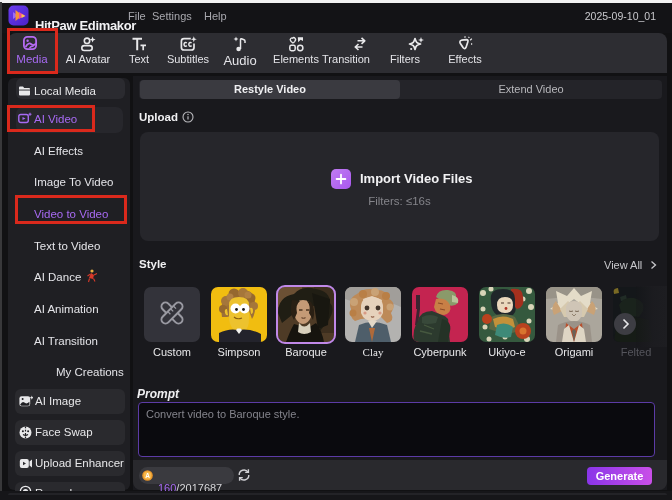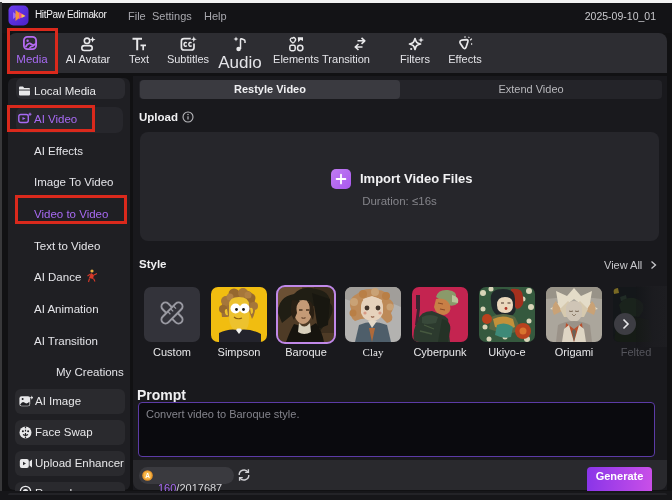--- a/index.html
+++ b/index.html
@@ -22,21 +22,21 @@
       <stop offset="0" stop-color="#6a3cf0"></stop>
           <stop offset="1" stop-color="#4a22c8"></stop>
     </linearGradient>
       </defs>
     <rect x="0.5" y="0.5" width="20" height="20" rx="5" fill="url(#lg0)"></rect>
     <path d="M5 7 L10 10.5 L5 14 Z" fill="#9a6cf8"></path>
     <path d="M7.5 5 L14.5 10.5 L7.5 16 Z" fill="#f5923a"></path>
     <path d="M11 7 L17 10.5 L11 14 Z" fill="#ee4f9a"></path>
     <path d="M13.5 9 L17.5 11 L13.5 13 Z" fill="#f8c84a"></path>
   </svg>
-  <div class="abs" style="left:35px;top:9px;font-size:10px;letter-spacing:-0.35px;font-weight:normal;color:#f2f2f4;">HitPaw Edimakor</div>
+  <div class="abs" style="left:35px;top:18px;font-size:13px;letter-spacing:-0.35px;font-weight:bold;color:#f2f2f4;">HitPaw Edimakor</div>
   <div class="abs" style="left:128px;top:10px;font-size:11px;color:#a8a8ae;">File</div>
   <div class="abs" style="left:152px;top:10px;font-size:11px;color:#a8a8ae;">Settings</div>
   <div class="abs" style="left:204px;top:10px;font-size:11px;color:#a8a8ae;">Help</div>
   <div class="abs" style="right:16px;top:10px;font-size:10.5px;color:#c8c8cc;">2025-09-10_01</div>
 
   <div class="abs" style="left:8px;top:33px;width:659px;height:40px;background:#2d2d32;border-radius:8px 8px 0 0;"></div>
 
     <svg class="abs" style="left:23px;top:36px;" width="14" height="14" viewBox="0 0 14 14">
     <rect x="0.9" y="0.9" width="12.2" height="12.2" rx="3.6" fill="none" stroke="#b56bf2" stroke-width="1.8"></rect>
     <circle cx="4.6" cy="4.8" r="1.2" fill="#b56bf2"></circle>
@@ -64,42 +64,42 @@
     <path d="M11.6 6.8 Q9.8 5.8 9 7.4 Q8.4 9 9.4 9.8 Q10.6 10.6 11.6 9.6" fill="none" stroke="#e8e8ea" stroke-width="1.5"></path>
     <path d="M13.8 0.2 L14.6 2.4 L16.8 3.2 L14.6 4 L13.8 6.2 L13 4 L10.8 3.2 L13 2.4 Z" fill="#e8e8ea"></path>
   </svg>
   <div class="abs" style="left:160px;top:53px;width:56px;text-align:center;font-size:11px;color:#e4e4e8;">Subtitles</div>
 
   <svg class="abs" style="left:233px;top:36px;" width="15" height="16" viewBox="0 0 15 16">
     <path d="M7.5 13 V3.5 Q7.5 2.5 8.5 2.8 L11 3.8 Q12 4.2 12 5.2 V7" fill="none" stroke="#e8e8ea" stroke-width="1.5"></path>
     <circle cx="5.6" cy="13" r="2.3" fill="#e8e8ea"></circle>
     <path d="M3 0.5 L3.7 2.3 L5.5 3 L3.7 3.7 L3 5.5 L2.3 3.7 L0.5 3 L2.3 2.3 Z" fill="#e8e8ea"></path>
   </svg>
-  <div class="abs" style="left:216px;top:53px;width:48px;text-align:center;font-size:17px;color:#e4e4e8;">Audio</div>
+  <div class="abs" style="left:216px;top:53px;width:48px;text-align:center;font-size:13px;color:#e4e4e8;">Audio</div>
 
   <svg class="abs" style="left:288px;top:36px;" width="16" height="16" viewBox="0 0 16 16">
     <path d="M2.2 3.6 Q2.8 1.6 4.6 2.2 Q5.8 0.8 7 2.2 Q8.4 3.4 6.6 5.6 Q5.2 7.2 4.6 6.8 Q2.6 5.4 2.2 3.6 Z" fill="none" stroke="#e8e8ea" stroke-width="1.4"></path>
     <path d="M9.8 1.2 L15 1.2 L15 5 L12.6 3.8 L10.2 6.2 Z" fill="#e8e8ea"></path>
     <rect x="1.8" y="9.3" width="5.4" height="5.4" rx="1.6" fill="none" stroke="#e8e8ea" stroke-width="1.5"></rect>
     <circle cx="12.2" cy="12" r="2.7" fill="none" stroke="#e8e8ea" stroke-width="1.5"></circle>
   </svg>
   <div class="abs" style="left:266px;top:53px;width:60px;text-align:center;font-size:11px;color:#e4e4e8;">Elements</div>
 
   <svg class="abs" style="left:352px;top:36px;" width="16" height="16" viewBox="0 0 16 16">
     <path d="M5.5 4.8 H12 M9.5 1.8 L12.8 4.8 L9.5 7.8" fill="none" stroke="#e8e8ea" stroke-width="1.6" stroke-linejoin="round"></path>
     <path d="M10.5 11 H4 M6.5 8 L3.2 11 L6.5 14" fill="none" stroke="#e8e8ea" stroke-width="1.6" stroke-linejoin="round"></path>
   </svg>
   <div class="abs" style="left:316px;top:53px;width:60px;text-align:center;font-size:11px;color:#e4e4e8;">Transition</div>
 
   <svg class="abs" style="left:408px;top:36px;" width="16" height="16" viewBox="0 0 16 16">
     <path d="M7 2.5 Q7.8 5.4 8.7 6.3 Q9.6 7.2 12.5 8 Q9.6 8.8 8.7 9.7 Q7.8 10.6 7 13.5 Q6.2 10.6 5.3 9.7 Q4.4 8.8 1.5 8 Q4.4 7.2 5.3 6.3 Q6.2 5.4 7 2.5 Z" fill="none" stroke="#e8e8ea" stroke-width="1.7" stroke-linejoin="round"></path>
     <path d="M13 1 L13.8 3.2 L16 4 L13.8 4.8 L13 7 L12.2 4.8 L10 4 L12.2 3.2 Z" fill="#e8e8ea"></path>
     <circle cx="3.2" cy="13" r="1.1" fill="#e8e8ea"></circle>
   </svg>
-  <div class="abs" style="left:390px;top:53px;width:50px;text-align:center;font-size:11px;color:#e4e4e8;">Filters</div>
+  <div class="abs" style="left:390px;top:53px;width:50px;font-size:11px;color:#e4e4e8;">Filters</div>
 
   <svg class="abs" style="left:457px;top:36px;" width="16" height="16" viewBox="0 0 16 16">
     <path d="M3.2 7.2 Q2.2 4.8 4.6 4.2 L9.4 3.6 Q11.6 3.6 10.8 6 L9 11.4 Q7.8 13.6 6.2 11.8 Z" fill="none" stroke="#e8e8ea" stroke-width="1.7" stroke-linejoin="round"></path>
     <path d="M7.5 1.5 l1 -1 M11.5 1.8 l0.8 -0.8 M13.2 4.2 l1.6 -1.6 M14 8 l1.2 0" stroke="#e8e8ea" stroke-width="1.3"></path>
   </svg>
   <div class="abs" style="left:440px;top:53px;width:50px;text-align:center;font-size:11px;color:#e4e4e8;">Effects</div>
 
   <div class="abs" style="left:8px;top:78px;width:122px;height:412px;background:#1f1f23;border-radius:6px;"></div>
 
   <div class="abs" style="left:16px;top:78px;width:109px;height:21px;background:#2b2b30;border-radius:6px;"></div>
@@ -178,21 +178,21 @@
     <path d="M6 5.2 v3.2" stroke="#b8b8bc" stroke-width="1.2"></path>
     <circle cx="6" cy="3.4" r="0.75" fill="#b8b8bc"></circle>
   </svg>
 
   <div class="abs" style="left:140px;top:132px;width:519px;height:109px;background:#26262b;border-radius:8px;"></div>
   <div class="abs" style="left:331px;top:169px;width:20px;height:20px;border-radius:5px;background:linear-gradient(135deg,#c07cf2,#a958ee);"></div>
   <svg class="abs" style="left:331px;top:169px;" width="20" height="20" viewBox="0 0 20 20">
     <path d="M10 5.6 V14.4 M5.6 10 H14.4" stroke="#ffffff" stroke-width="1.8" stroke-linecap="round"></path>
   </svg>
   <div class="abs" style="left:360px;top:171px;font-size:13px;font-weight:bold;color:#f2f2f4;">Import Video Files</div>
-  <div class="abs" style="left:140px;top:195px;width:519px;text-align:center;font-size:11.5px;color:#84848a;">Duration: ≤16s</div>
+  <div class="abs" style="left:140px;top:195px;width:519px;text-align:center;font-size:11.5px;color:#84848a;">Filters: ≤16s</div>
 
   <div class="abs" style="left:139px;top:258px;font-size:11.5px;font-weight:bold;color:#f0f0f2;">Style</div>
   <div class="abs" style="left:604px;top:259px;font-size:11px;color:#c8c8cc;">View All</div>
   <svg class="abs" style="left:648px;top:260px;" width="10" height="10" viewBox="0 0 10 10">
     <path d="M3.5 1.5 L7.5 5 L3.5 8.5" fill="none" stroke="#c8c8cc" stroke-width="1.3"></path>
   </svg>
 
   <div class="abs" style="left:144px;top:287px;width:56px;height:55px;background:#33333a;border-radius:7px;"></div>
   <svg class="abs" style="left:158px;top:299px;" width="28" height="28" viewBox="0 0 28 28">
     <rect x="10" y="0.8" width="8" height="26.4" rx="4" transform="rotate(-45 14 14)" fill="none" stroke="#9a9aa2" stroke-width="2"></rect>
@@ -379,37 +379,37 @@
     </g>
   </svg>
   <div class="abs" style="left:636px;top:286px;width:31px;height:61px;background:linear-gradient(90deg,rgba(21,21,24,0.35),rgba(28,28,32,0.9) 55%,#1d1d21);"></div>
   <div class="abs" style="left:611px;top:346px;width:50px;text-align:center;font-size:11px;color:#55555c;overflow:hidden;">Felted</div>
 
   <div class="abs" style="left:614px;top:313px;width:22px;height:22px;border-radius:50%;background:#3d3d43;"></div>
   <svg class="abs" style="left:614px;top:313px;" width="22" height="22" viewBox="0 0 22 22">
     <path d="M9.5 6.5 L14 11 L9.5 15.5" fill="none" stroke="#e8e8ea" stroke-width="1.6"></path>
   </svg>
 
-  <div class="abs" style="left:137px;top:387px;font-size:14px;font-weight:bold;color:#f0f0f2;">Prompt</div>
+  <div class="abs" style="left:137px;top:387px;font-size:12px;font-weight:bold;color:#f0f0f2;font-style:italic;">Prompt</div>
   <div class="abs" style="left:138px;top:402px;width:517px;height:55px;background:#0a0a0e;border:1px solid #5c3ba6;border-radius:4px;"></div>
   <div class="abs" style="left:146px;top:408px;font-size:11px;color:#84848c;">Convert video to Baroque style.</div>
 
   <div class="abs" style="left:133px;top:460px;width:534px;height:30px;background:#29292d;border-radius:0 0 8px 8px;"></div>
   <div class="abs" style="left:139px;top:467px;width:95px;height:17px;background:#3a3a3f;border-radius:9px;"></div>
   <svg class="abs" style="left:142px;top:470px;" width="11" height="11" viewBox="0 0 11 11">
     <circle cx="5.5" cy="5.5" r="5.3" fill="#e8952a"></circle>
     <circle cx="5.5" cy="5.5" r="3.9" fill="#f7b84a"></circle>
     <text x="5.5" y="8.2" font-family="Liberation Sans" font-size="6.5" font-weight="bold" fill="#fff" text-anchor="middle">A</text>
   </svg>
   <div class="abs" style="left:158px;top:482px;font-size:11px;"><span style="color:#a76af2;">160</span><span style="color:#d8d8dc;">/2017687</span></div>
   <svg class="abs" style="left:237px;top:468px;" width="14" height="14" viewBox="0 0 14 14">
     <path d="M2.2 7 A4.8 4.8 0 0 1 11 4.2 M11.8 7 A4.8 4.8 0 0 1 3 9.8" fill="none" stroke="#d0d0d4" stroke-width="1.4"></path>
     <path d="M11.4 1.2 V4.4 H8.2 M2.6 12.8 V9.6 H5.8" fill="none" stroke="#d0d0d4" stroke-width="1.4"></path>
   </svg>
-  <div class="abs" style="left:587px;top:467px;width:65px;height:34px;border-radius:4px;background:linear-gradient(90deg,#8a35e8,#c94fe8);text-align:center;line-height:18px;font-size:11px;font-weight:bold;color:#fff;">Generate</div>
+  <div class="abs" style="left:587px;top:467px;width:65px;height:18px;border-radius:4px;background:linear-gradient(90deg,#8a35e8,#c94fe8);text-align:center;line-height:18px;font-size:11px;font-weight:bold;color:#fff;">Generate</div>
 
   <div class="abs" style="left:0;top:491px;width:672px;height:9px;background:#161619;"></div>
   <div class="abs" style="left:8px;top:493px;width:659px;height:2px;background:#232327;border-radius:2px 2px 0 0;"></div>
 
   <div class="abs" style="left:0;top:2px;width:1.5px;height:489px;background:#38383a;"></div>
 
   <div class="abs" style="left:7px;top:28px;width:51px;height:46px;border:3px solid #da291c;"></div>
   <div class="abs" style="left:7px;top:105px;width:88px;height:27px;border:3px solid #da291c;"></div>
   <div class="abs" style="left:15px;top:195px;width:112px;height:29px;border:3px solid #da291c;"></div>
 

